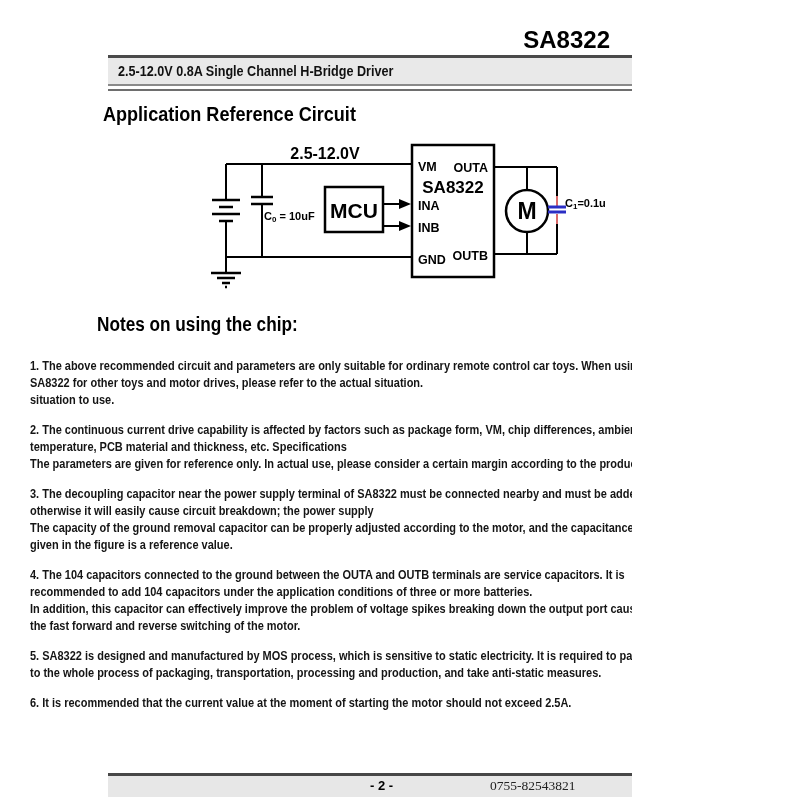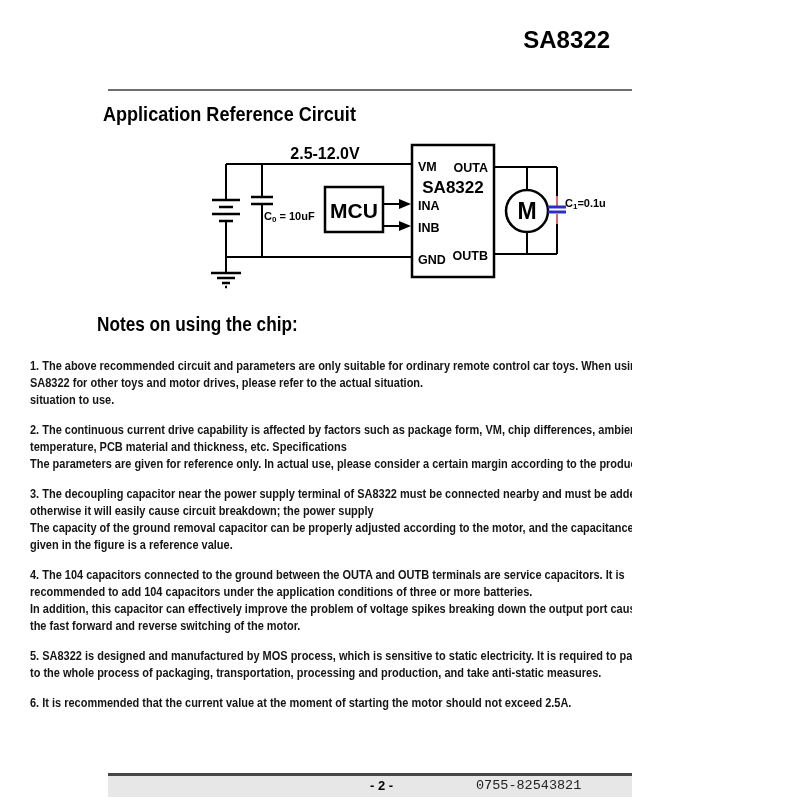--- a/index.html
+++ b/index.html
@@ -39,32 +39,35 @@
     margin:0 0 13px 0;
   }
   .footer-bar{
     position:absolute;left:108px;top:773px;width:590px;height:21px;
     background:#e7e7e7;border-top:3px solid #474747;
   }
   .footer-page{
     position:absolute;left:262px;top:2px;font-size:13px;font-weight:700;color:#000;
   }
   .footer-phone{
-    position:absolute;left:368px;top:2px;font-size:13.5px;
-    font-family:Liberation Mono, monospace;color:#222;
+    position:absolute;left:382px;top:2px;font-size:13.5px;
+    font-family:Liberation Serif, serif;color:#222;
   }
   svg text{font-family:"Liberation Sans","DejaVu Sans",sans-serif;font-weight:700;fill:#000;}
 </style>
 </head>
 <body>
 
 <div class="page">
 
   <div class="doc-title">SA8322</div>
 
+  <div class="subtitle-bar">
+    <span class="subtitle-text">2.5-12.0V 0.8A Single Channel H-Bridge Driver</span>
+  </div>
   <div class="subtitle-rule"></div>
 
   <div class="section-heading" id="app-heading">Application Reference Circuit</div>
 
   <svg class="circuit" width="440" height="175" viewBox="0 0 440 175">
 
     <text x="145" y="29" text-anchor="middle" font-size="16">2.5-12.0V</text>
 
     <path d="M46,34 H232" stroke="#000" stroke-width="2" fill="none"></path>
     <path d="M46,127 H232" stroke="#000" stroke-width="2" fill="none"></path>

